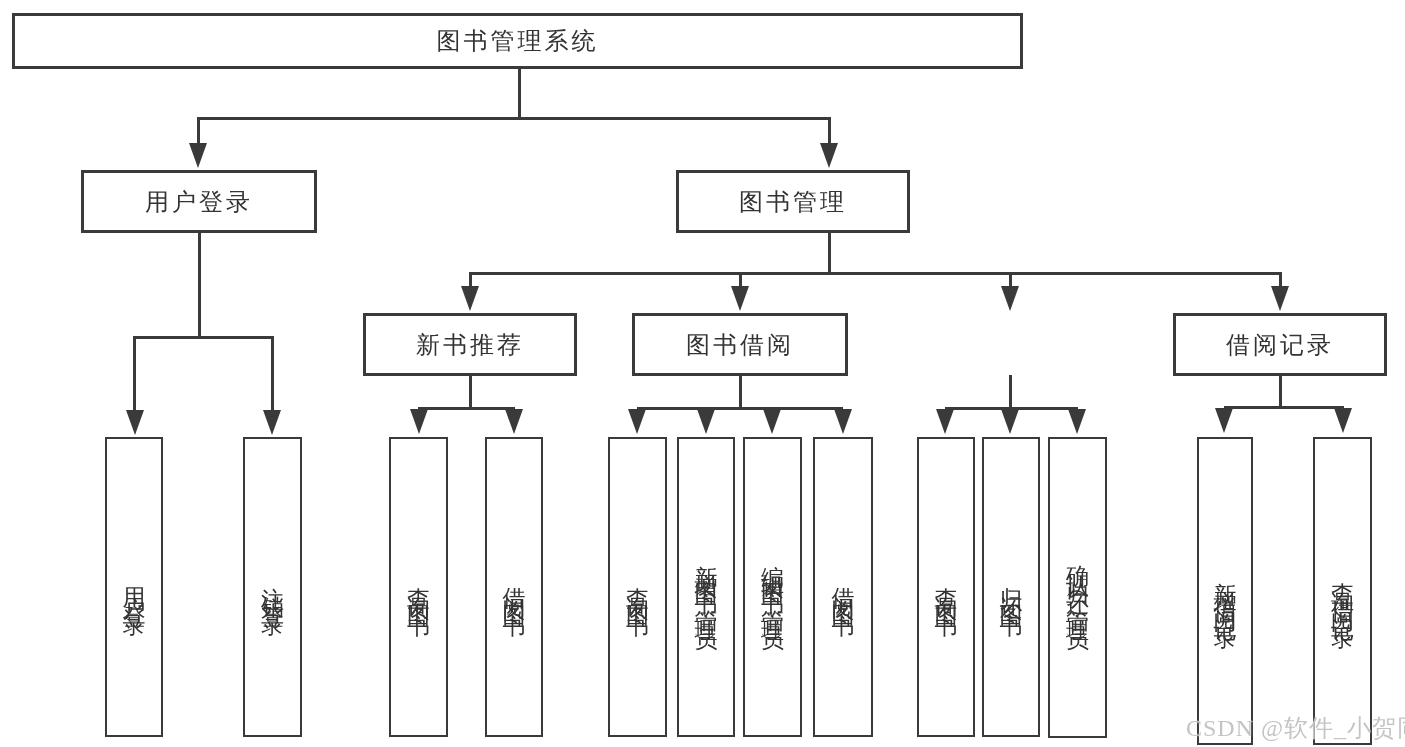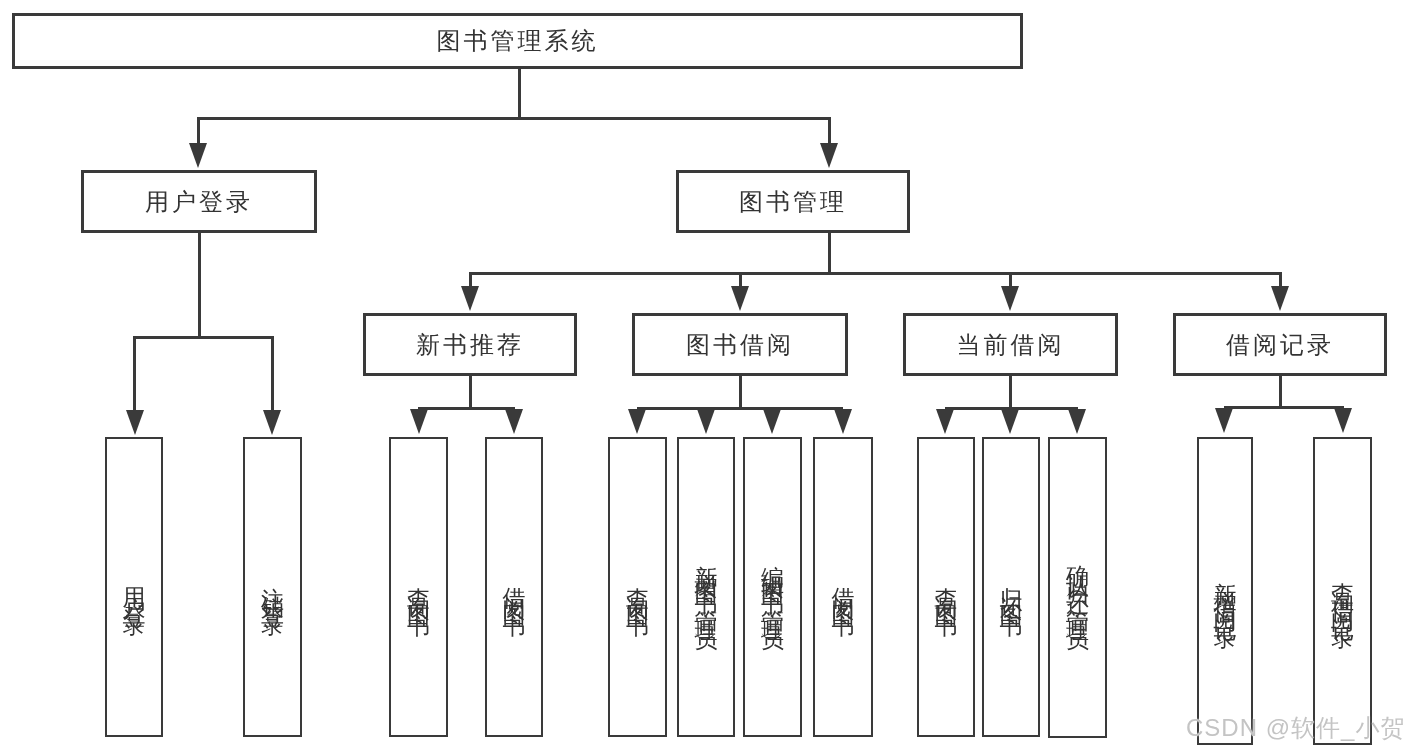--- a/index.html
+++ b/index.html
@@ -1,20 +1,20 @@
 <!DOCTYPE html>
 <html><head>
 <meta charset="utf-8">
 <style>
   html,body{margin:0;padding:0;background:#ffffff;}
   #canvas{
     position:relative;
     width:1405px;height:747px;
     background:#ffffff;
-    font-family:Liberation Sans, sans-serif;
+    font-family:Liberation Serif, serif;
     overflow:hidden;
   }
   .node{
     position:absolute;
     box-sizing:border-box;
     background:#ffffff;
     border:3px solid #3a3a3a;
     color:#333333;
     display:flex;
     align-items:center;
@@ -62,21 +62,20 @@
 
 <div id="canvas">
 
   <div class="node h" style="left:12px;top:13px;width:1011px;height:56px">图书管理系统</div>
 
   <div class="node h" style="left:81px;top:170px;width:236px;height:63px">用户登录</div>
   <div class="node h" style="left:676px;top:170px;width:234px;height:63px">图书管理</div>
 
   <div class="node h" style="left:363px;top:313px;width:214px;height:63px">新书推荐</div>
   <div class="node h" style="left:632px;top:313px;width:216px;height:63px">图书借阅</div>
-  <div class="node h" style="left:903px;top:313px;width:215px;height:63px">当前借阅</div>
   <div class="node h" style="left:1173px;top:313px;width:214px;height:63px">借阅记录</div>
 
   <div class="node v" style="left:105px;top:437px;width:58px;height:300px">用户登录</div>
   <div class="node v" style="left:243px;top:437px;width:59px;height:300px">注销登录</div>
 
   <div class="node v" style="left:389px;top:437px;width:59px;height:300px">查询图书</div>
   <div class="node v" style="left:485px;top:437px;width:58px;height:300px">借阅图书</div>
 
   <div class="node v" style="left:608px;top:437px;width:59px;height:300px">查询图书</div>
   <div class="node v" style="left:677px;top:437px;width:58px;height:300px">新增图书（管理员）</div>

